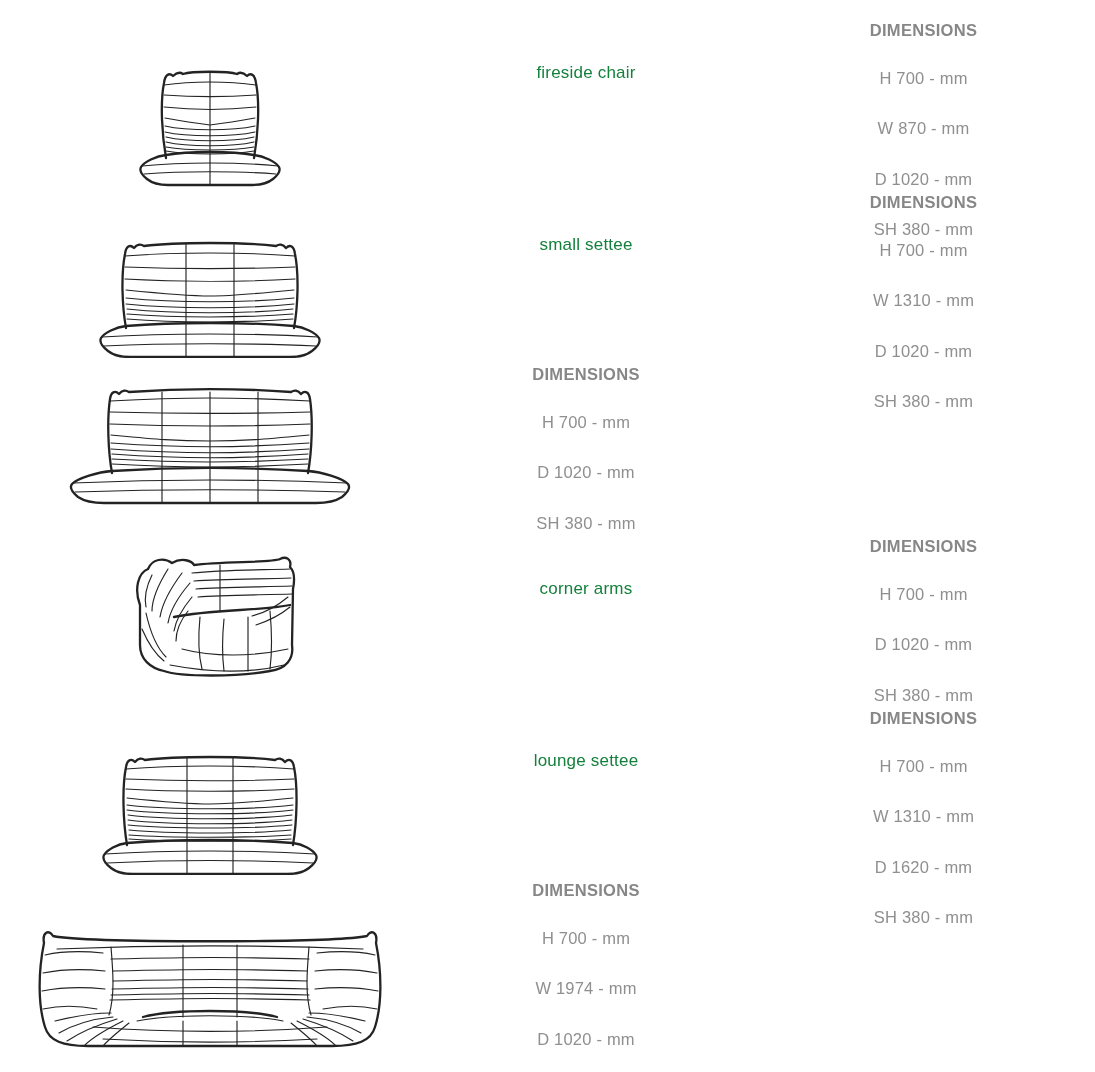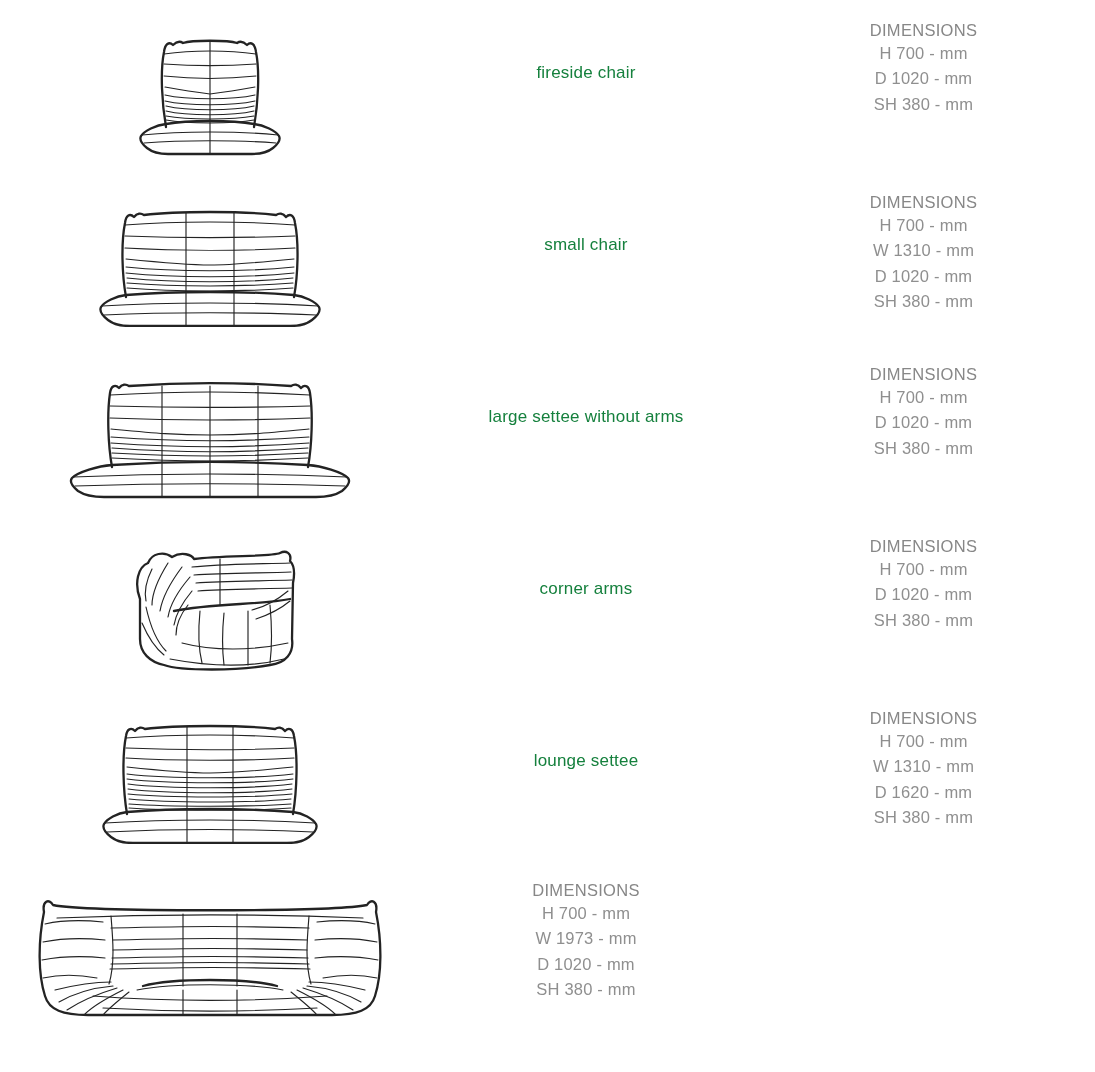--- a/index.html
+++ b/index.html
@@ -11,22 +11,22 @@
   .sheet{width:1095px;padding-top:8px;box-sizing:border-box;}
   .product-row{
     display:grid;
     grid-template-columns:420px 332px 343px;
     height:172px;
   }
   .drawing-cell{display:flex;align-items:center;justify-content:center;}
   .name-cell{display:flex;justify-content:center;align-items:flex-start;padding-top:55px;box-sizing:border-box;}
   .product-name{font-size:17px;color:#15803d;letter-spacing:0.2px;}
   .dims-cell{text-align:center;padding-top:11px;box-sizing:border-box;}
-  .dims-title{font-size:16.5px;font-weight:normal;color:#878787;letter-spacing:0.3px;line-height:22px;}
-  .dim-line{font-size:16.5px;color:#8f8f8f;line-height:25.4px;letter-spacing:0.2px;}
+  .dims-title{font-size:16.5px;font-weight:bold;color:#878787;letter-spacing:0.3px;line-height:22px;}
+  .dim-line{font-size:16.5px;color:#8f8f8f;line-height:25.4px;letter-spacing:0.2px;margin-top:25px;}
   svg.drawing{display:block;}
   svg.drawing path, svg.drawing line{fill:none;stroke:#232323;stroke-linecap:round;stroke-linejoin:round;}
   svg.drawing .o{stroke-width:2.3px;}
   svg.drawing .i{stroke-width:1.15px;}
 </style>
 </head>
 <body>
 
 <div class="sheet">
 
@@ -49,20 +49,21 @@
         <path class="i" d="M12,111 C50,108 106,108 144,111"></path>
         <path class="i" d="M78,10 L78,122"></path>
       </svg>
     </div>
     <div class="name-cell">
       <span class="product-name">fireside chair</span>
     </div>
     <div class="dims-cell">
       <div class="dims-title">DIMENSIONS</div>
       <div class="dim-line">H 700 - mm</div>
+      <div class="dim-line">W 870 - mm</div>
       <div class="dim-line">D 1020 - mm</div>
       <div class="dim-line">SH 380 - mm</div>
     </div>
   </div>
 
   <div class="product-row">
     <div class="drawing-cell">
       <svg class="drawing" width="228" height="122" viewBox="0 0 228 122">
         <path class="o" d="M30,92 C26,70 25,38 29,18 C30,10 34,8 38,12 C41,8 45,8 48,10 C80,6 148,6 180,10 C183,8 187,8 190,12 C194,8 198,10 199,18 C203,38 202,70 198,92"></path>
         <path class="i" d="M29,20 C80,16 148,16 199,20"></path>
@@ -75,21 +76,21 @@
         <path class="i" d="M31,78 C80,82 148,82 197,78"></path>
         <path class="i" d="M31,83 C80,87 148,87 197,83"></path>
         <path class="o" d="M30,90 C20,91 8,97 5,102 C3,106 7,111 12,115 C17,119 26,121 34,121 L194,121 C202,121 211,119 216,115 C221,111 225,106 223,102 C220,97 208,91 198,90 C150,86 78,86 30,90"></path>
         <path class="i" d="M6,101 C70,97 158,97 222,101"></path>
         <path class="i" d="M8,110 C70,107 158,107 220,110"></path>
         <path class="i" d="M90,8 L90,121"></path>
         <path class="i" d="M138,8 L138,121"></path>
       </svg>
     </div>
     <div class="name-cell">
-      <span class="product-name">small chair</span>
+      <span class="product-name">small settee</span>
     </div>
     <div class="dims-cell">
       <div class="dims-title">DIMENSIONS</div>
       <div class="dim-line">H 700 - mm</div>
       <div class="dim-line">W 1310 - mm</div>
       <div class="dim-line">D 1020 - mm</div>
       <div class="dim-line">SH 380 - mm</div>
     </div>
   </div>
 
@@ -106,23 +107,20 @@
         <path class="i" d="M48,71 C120,76 172,76 244,71"></path>
         <path class="i" d="M48,76 C120,80 172,80 244,76"></path>
         <path class="i" d="M48,81 C120,85 172,85 244,81"></path>
         <path class="o" d="M48,88 C34,89 14,95 8,101 C5,105 9,110 14,114 C20,118 30,120 40,120 L252,120 C262,120 272,118 278,114 C283,110 287,105 284,101 C278,95 258,89 244,88 C180,84 112,84 48,88"></path>
         <path class="i" d="M9,100 C100,96 192,96 283,100"></path>
         <path class="i" d="M11,109 C100,106 192,106 281,109"></path>
         <path class="i" d="M98,9 L98,120"></path>
         <path class="i" d="M146,9 L146,120"></path>
         <path class="i" d="M194,9 L194,120"></path>
       </svg>
-    </div>
-    <div class="name-cell">
-      <span class="product-name">large settee without arms</span>
     </div>
     <div class="dims-cell">
       <div class="dims-title">DIMENSIONS</div>
       <div class="dim-line">H 700 - mm</div>
       <div class="dim-line">D 1020 - mm</div>
       <div class="dim-line">SH 380 - mm</div>
     </div>
   </div>
 
   <div class="product-row">
@@ -236,19 +234,19 @@
         <path class="i" d="M204,24 L204,96"></path>
         <path class="i" d="M150,100 L150,125"></path>
         <path class="i" d="M204,100 L204,125"></path>
         <path class="i" d="M60,106 C140,112 214,112 294,106"></path>
         <path class="i" d="M70,118 C140,122 214,122 284,118"></path>
       </svg>
     </div>
     <div class="dims-cell">
       <div class="dims-title">DIMENSIONS</div>
       <div class="dim-line">H 700 - mm</div>
-      <div class="dim-line">W 1973 - mm</div>
+      <div class="dim-line">W 1974 - mm</div>
       <div class="dim-line">D 1020 - mm</div>
       <div class="dim-line">SH 380 - mm</div>
     </div>
   </div>
 
 </div>
 
 </body></html>

